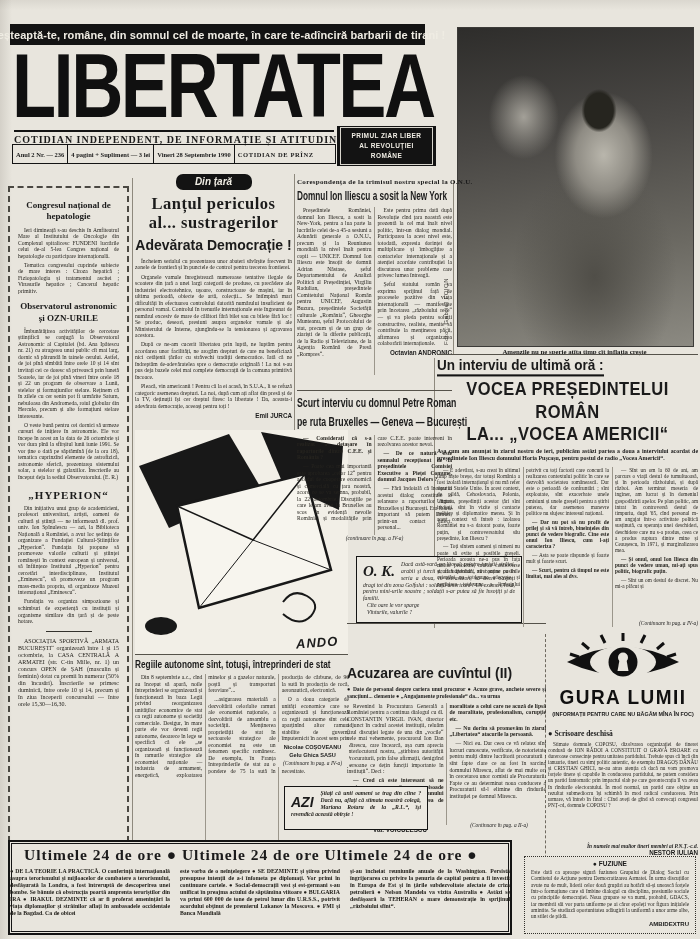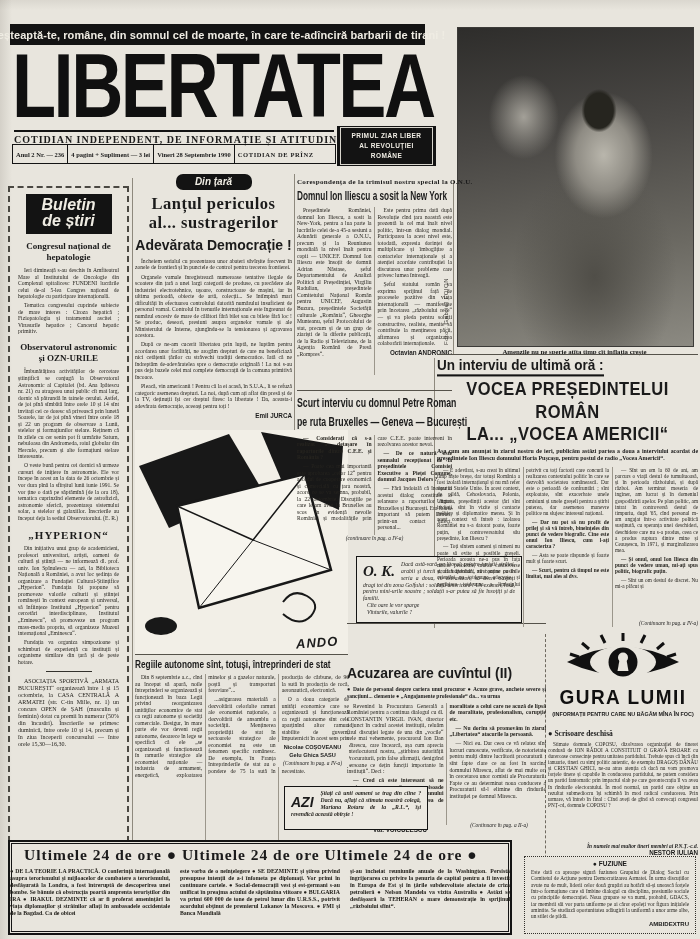--- a/index.html
+++ b/index.html
@@ -146,24 +146,20 @@
       <div>PRIMUL ZIAR LIBER</div>
       <div>AL REVOLUȚIEI ROMÂNE</div>
     </div>
   </div>
 
   <div class="abs photo"></div>
   <div class="abs photo-credit">Foto : Gabriel FOION</div>
   <div class="abs photo-caption">Amenzile nu ne sperie atîta timp cît inflația crește</div>
 
   <div class="abs rail">
-    <div class="rail-badge">
-      <div>Buletin</div>
-      <div>de știri</div>
-    </div>
     <div class="rail-h">Congresul național de hepatologie</div>
     <p class="bt">Ieri dimineață s-au deschis în Amfiteatrul Mare al Institutului de Oncologie din Complexul spitalicesc FUNDENI lucrările celui de-al 5-lea Congres național de hepatologie cu participare internațională.</p>
     <p class="bt">Tematica congresului cuprinde subiecte de mare interes : Ciroza hepatică ; Fiziopatologia și tratamentul ascitei ; Virusurile hepatice ; Cancerul hepatic primitiv.</p>
     <div class="rail-h">
       <div>Observatorul astronomic</div>
       <div>și OZN-URILE</div>
     </div>
     <p class="bt">Îmbunătățirea activităților de cercetare științifică se conjugă la Observatorul Astronomic al Capitalei (bd. Ana Ipătescu nr. 21) cu atragerea unui public cît mai larg, dornic să pătrundă în tainele cerului. Astfel, de joi pînă sîmbătă între orele 10 și 14 sînt invitați cei ce doresc să privească prin lunetă Soarele, iar de joi pînă vineri între orele 18 și 22 un program de observare a Lunii, stelelor și formațiunilor stelare. Reținem că în zilele cu cer senin pot fi urmărite Saturn, nebuloasa din Andromeda, roiul globular din Hercule, precum și alte formațiuni stelare interesante.</p>
     <p class="bt">O veste bună pentru cei dornici să urmeze cursuri de inițiere în astronomie. Ele vor începe în acest an la data de 26 octombrie și vor dura pînă la sfîrșitul lunii iunie 1991. Se vor ține o dată pe săptămînă (de la ora 18), tematica cuprinzînd elemente de astrofizică, astronomie sferică, prezentarea sistemului solar, a stelelor și galaxiilor. Înscrierile au început deja la sediul Observatorului. (E. R.)</p>
     <div class="rail-h2">„HYPERION“</div>

